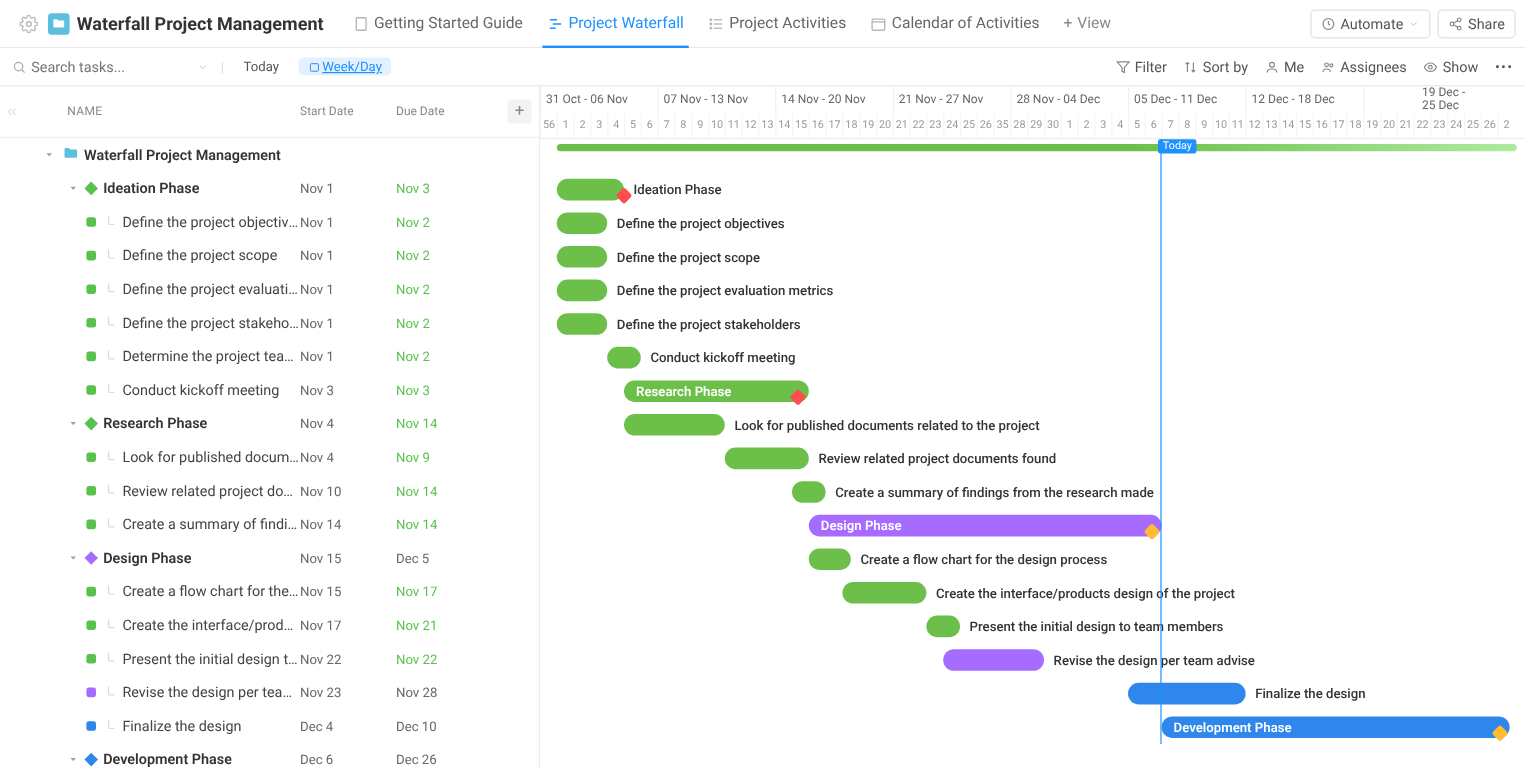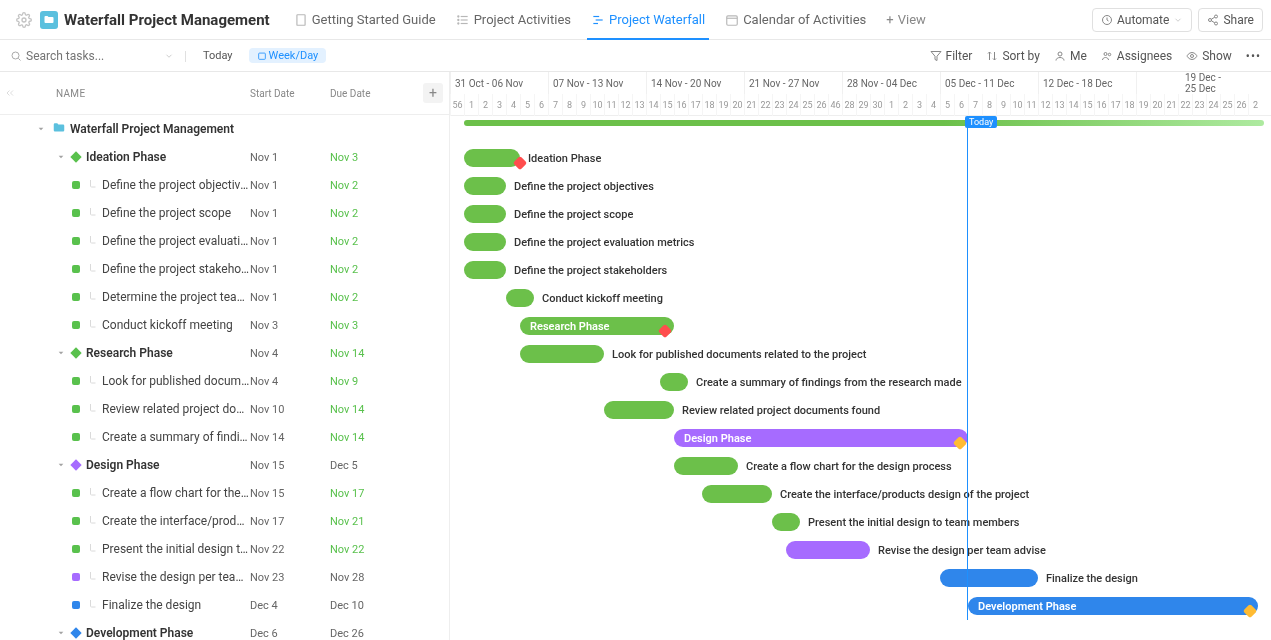--- a/index.html
+++ b/index.html
@@ -19,21 +19,21 @@
   .header-right { margin-left:auto; display:flex; align-items:center; gap:6px;}
   .btn { display:inline-flex; align-items:center; border:1px solid #e0e0e0; border-radius:4px; padding:4px 8px; font-size:12px; color:#555; cursor:pointer; background:#fff;}
   .chev { width:10px; height:10px; opacity:.5; margin-left:4px;}
 
   
   .toolbar { display:flex; align-items:center; height:32px; border-bottom:1px solid #e8e8e8; padding:0 10px; gap:10px;}
   .search { display:flex; align-items:center; gap:4px; color:#aaa; min-width:140px;}
   .search input { border:none; outline:none; font-size:12px; color:#555; width:100px;}
   .pill { border:1px solid #e0e0e0; border-radius:3px; padding:2px 6px; font-size:11px; color:#555;}
   .pill.today { border:none; color:#555; }
-  .pill.week { background:#e3f1ff; color:#1e90ff; border:none; border-radius:4px; padding:1px 8px;}
+  .pill.week { background:#e3f1ff; color:#1e90ff; border:none; border-radius:4px; padding:1px 8px;text-decoration:underline;}
   .toolbar-right { margin-left:auto; display:flex; align-items:center; gap:14px; font-size:12px; color:#555;}
   .tool-item { display:flex; align-items:center; gap:4px; cursor:pointer;}
   .dots { letter-spacing:1px; }
 
   
   .main { display:flex; height: calc(640px - 40px - 32px); }
 
   
   .left { width: 450px; display:flex; flex-direction:column; border-right:1px solid #eee;}
   .left-head { height:44px; display:flex; align-items:center; border-bottom:1px solid #eee; font-size:11px; color:#888; position:relative;}
@@ -109,38 +109,38 @@
       </svg>
   </span>
   <span class="page-title">Waterfall Project Management</span>
 
   <span class="tab">
     <svg class="tab-icon" viewBox="0 0 24 24" fill="none" stroke="#888" stroke-width="2">
         <rect x="5" y="3" width="14" height="18" rx="1"></rect>
       </svg>
     <span>Getting Started Guide</span>
   </span>
+  <span class="tab active">
+    <svg class="tab-icon" viewBox="0 0 24 24" fill="none" stroke="#1e90ff" stroke-width="2">
+        <line x1="4" y1="6" x2="14" y2="6"></line>
+        <line x1="8" y1="12" x2="20" y2="12"></line>
+        <line x1="4" y1="18" x2="12" y2="18"></line>
+      </svg>
+    <span>Project Waterfall</span>
+  </span>
   <span class="tab">
     <svg class="tab-icon" viewBox="0 0 24 24" fill="none" stroke="#888" stroke-width="2">
         <line x1="8" y1="6" x2="20" y2="6"></line>
         <line x1="8" y1="12" x2="20" y2="12"></line>
         <line x1="8" y1="18" x2="20" y2="18"></line>
         <circle cx="4" cy="6" r="1"></circle>
         <circle cx="4" cy="12" r="1"></circle>
         <circle cx="4" cy="18" r="1"></circle>
       </svg>
     <span>Project Activities</span>
-  </span>
-  <span class="tab active">
-    <svg class="tab-icon" viewBox="0 0 24 24" fill="none" stroke="#1e90ff" stroke-width="2">
-        <line x1="4" y1="6" x2="14" y2="6"></line>
-        <line x1="8" y1="12" x2="20" y2="12"></line>
-        <line x1="4" y1="18" x2="12" y2="18"></line>
-      </svg>
-    <span>Project Waterfall</span>
   </span>
   <span class="tab">
     <svg class="tab-icon" viewBox="0 0 24 24" fill="none" stroke="#888" stroke-width="2">
         <rect x="3" y="5" width="18" height="16" rx="2"></rect>
         <line x1="3" y1="9" x2="21" y2="9"></line>
       </svg>
     <span>Calendar of Activities</span>
   </span>
   <span class="tab" style="color:#888;">
     <span style="margin-right:4px;">+</span>
@@ -493,21 +493,21 @@
           <div class="day">17</div>
           <div class="day">18</div>
           <div class="day">19</div>
           <div class="day">20</div>
           <div class="day">21</div>
           <div class="day">22</div>
           <div class="day">23</div>
           <div class="day">24</div>
           <div class="day">25</div>
           <div class="day">26</div>
-          <div class="day">46</div>
+          <div class="day">35</div>
           <div class="day">28</div>
           <div class="day">29</div>
           <div class="day">30</div>
           <div class="day">1</div>
           <div class="day">2</div>
           <div class="day">3</div>
           <div class="day">4</div>
           <div class="day">5</div>
           <div class="day">6</div>
           <div class="day">7</div>
@@ -576,37 +576,37 @@
             <span class="bar-label inside">Research Phase</span>
             <span class="milestone" style="left: 140px;"></span>
           </div>
         </div>
         <div class="gantt-row">
           <div class="bar green" style="left: 70px; width: 84px;">
             <span class="bar-label">Look for published documents related to the project</span>
           </div>
         </div>
         <div class="gantt-row">
+          <div class="bar green" style="left: 154px; width: 70px;">
+            <span class="bar-label">Review related project documents found</span>
+          </div>
+        </div>
+        <div class="gantt-row">
           <div class="bar green" style="left: 210px; width: 28px; border-radius: 50px;">
             <span class="bar-label">Create a summary of findings from the research made</span>
-          </div>
-        </div>
-        <div class="gantt-row">
-          <div class="bar green" style="left: 154px; width: 70px;">
-            <span class="bar-label">Review related project documents found</span>
           </div>
         </div>
         <div class="gantt-row">
           <div class="bar purple" style="left: 224px; width: 294px;">
             <span class="bar-label inside">Design Phase</span>
             <span class="milestone yellow" style="left: 281px;"></span>
           </div>
         </div>
         <div class="gantt-row">
-          <div class="bar green" style="left: 224px; width: 64px;">
+          <div class="bar green" style="left: 224px; width: 35px;">
             <span class="bar-label">Create a flow chart for the design process</span>
           </div>
         </div>
         <div class="gantt-row">
           <div class="bar green" style="left: 252px; width: 70px;">
             <span class="bar-label">Create the interface/products design of the project</span>
           </div>
         </div>
         <div class="gantt-row">
           <div class="bar green" style="left: 322px; width: 28px; border-radius: 50px;">

